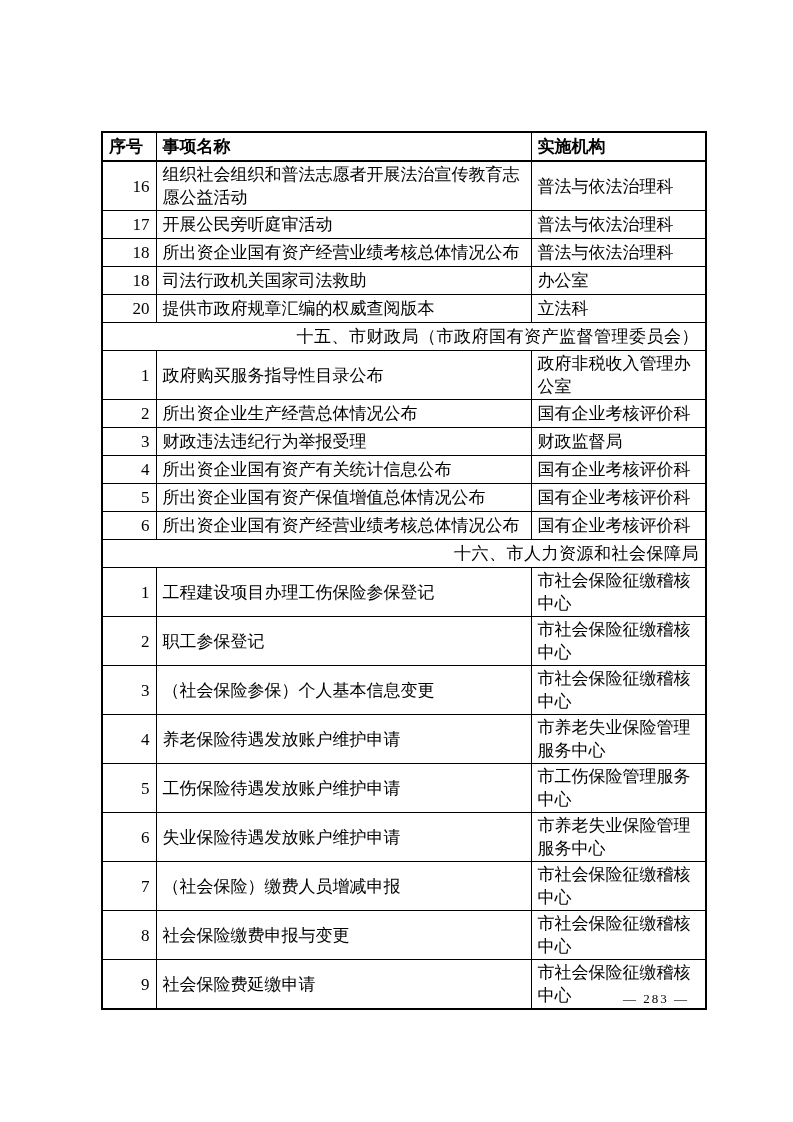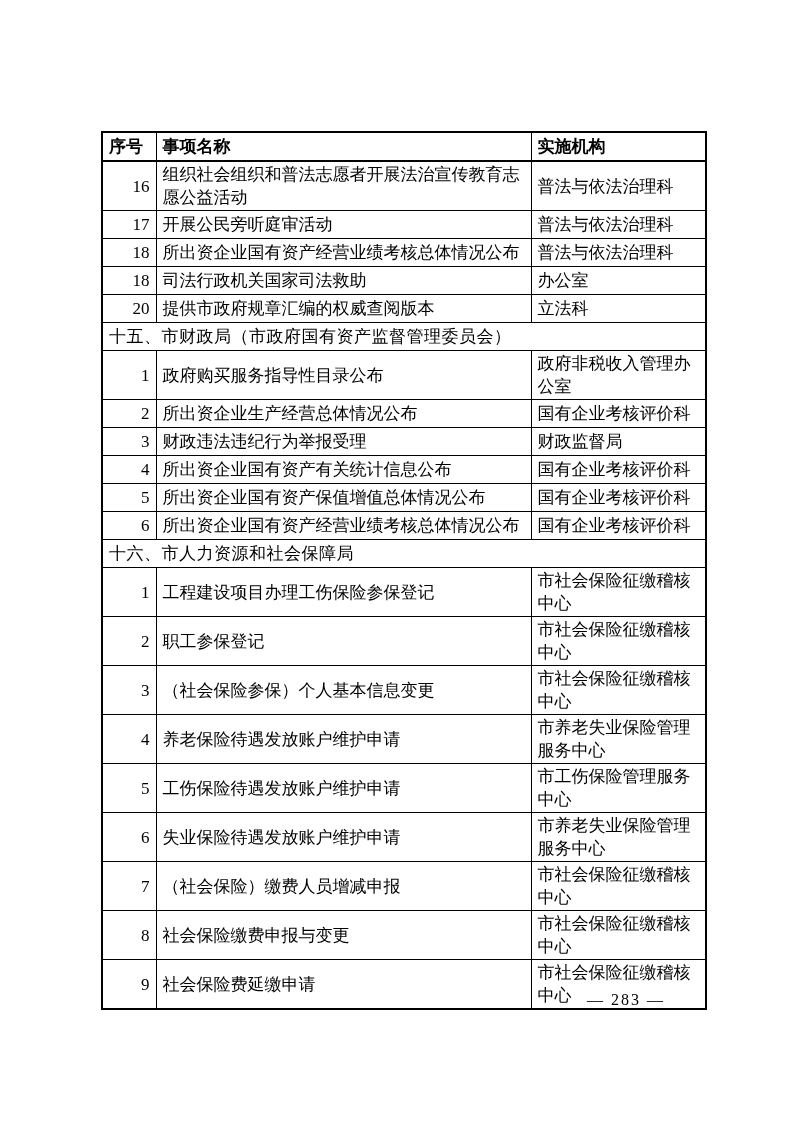--- a/index.html
+++ b/index.html
@@ -50,29 +50,29 @@
   td.cell-item {
     padding: 1px 6px 1px 12px;
     text-align: left;
     margin-top: 38px;
   }
   td.cell-agency {
     padding: 1px 5px 1px 8px;
     text-align: left;
   }
   td.section-title {
-    text-align: left;
+    text-align: right;
     height: 25px;
     letter-spacing: 0.5px;
   }
   .page-number {
     position: absolute;
     top: 991px;
-    right: 128px;
-    font-size: 16px;
+    right: 104px;
+    font-size: 13px;
     letter-spacing: 2px;
     white-space: nowrap;
     margin-left: 16px;
   }
 </style>
 </head>
 <body>
 
 <div class="page">
 

